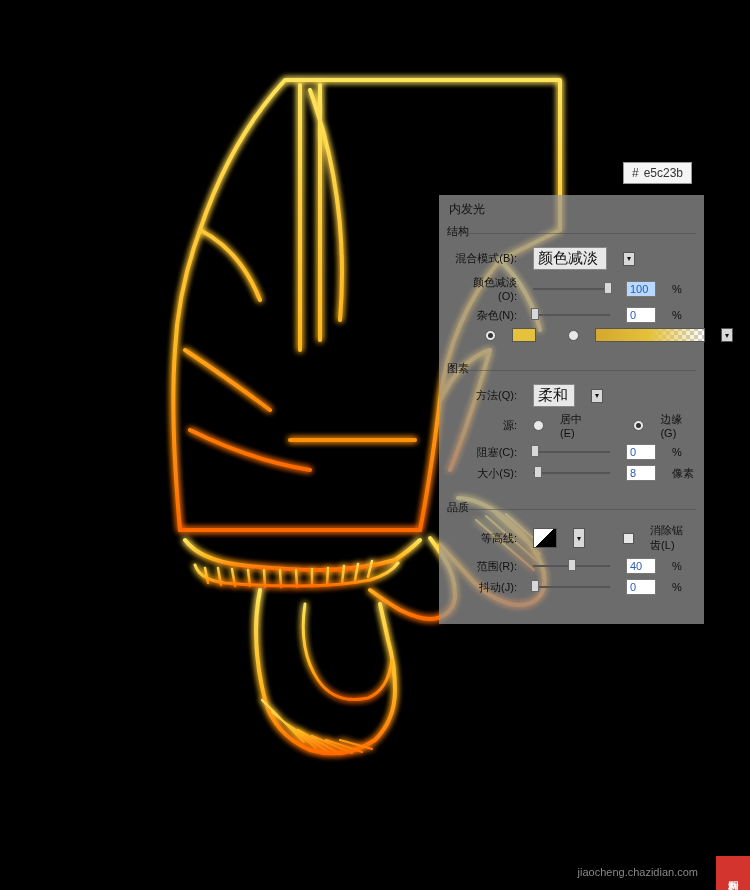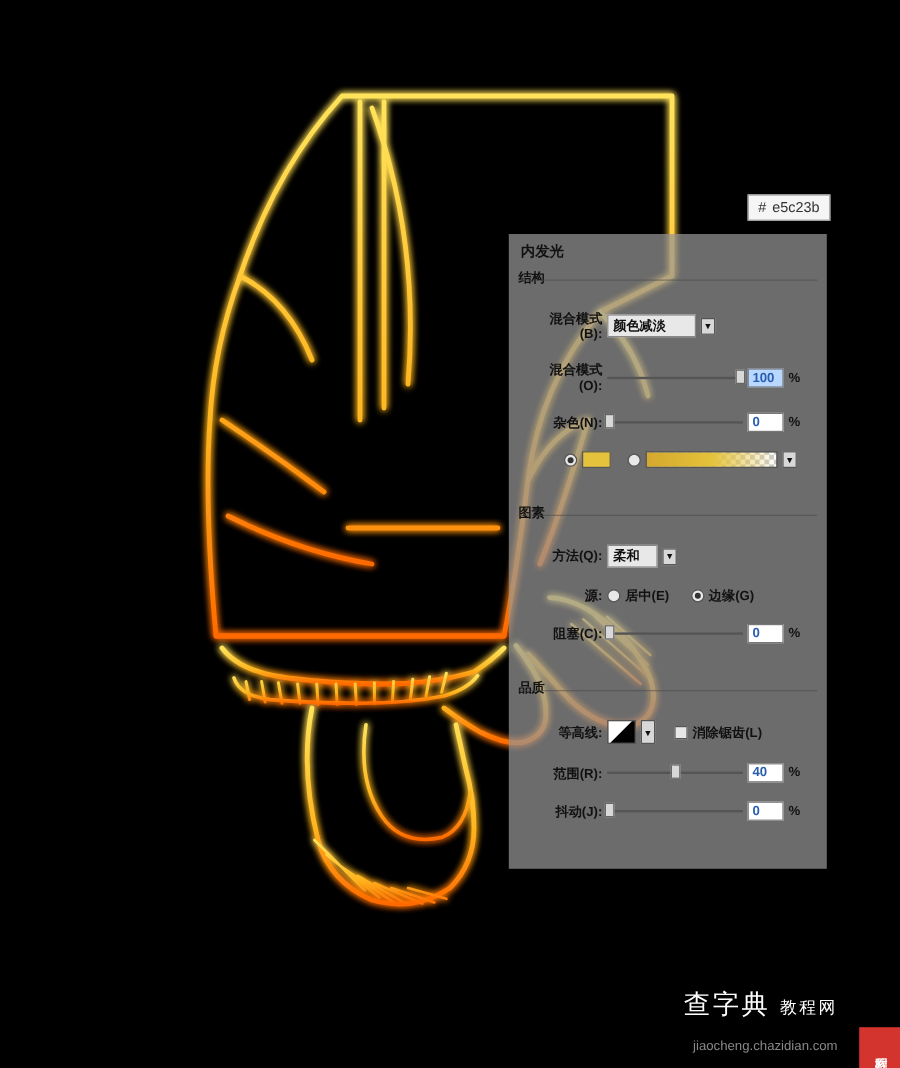--- a/index.html
+++ b/index.html
@@ -30,27 +30,26 @@
       border: 1px solid #999;
       padding: 3px 8px;
       font-size: 12px;
       color: #333;
       display: flex;
       gap: 5px;
     }
     .panel {
       position: absolute;
       top: 195px;
-      left: 424px;
+      left: 439px;
       width: 265px;
       background: rgba(150, 150, 150, 0.72);
       padding: 4px 8px 10px 8px;
       font-size: 11px;
       color: #111;
-      font-weight: bold;
     }
     .panel-title {
       font-size: 12px;
       margin: 2px 0 6px 2px;
     }
     .group {
       margin-bottom: 10px;
     }
     .group-box {
       border-top: 1px solid rgba(70,70,70,0.5);
@@ -62,34 +61,34 @@
       position: relative;
       top: 0;
       background: transparent;
       padding-right: 4px;
       display: inline-block;
       margin-bottom: 2px;
     }
     .row {
       display: flex;
       align-items: center;
-      margin: 16px 0;
-      gap: 4px;
+      margin: 5px 0;
+      gap: 16px;
     }
     .label {
       width: 62px;
       text-align: right;
       font-size: 11px;
       flex-shrink: 0;
     }
     .select {
       background: #e8e8e8;
       border: 1px solid #888;
       padding: 1px 4px;
-      font-size: 11px;
+      font-size: 15px;
       width: 74px;
       display: flex;
       justify-content: space-between;
       align-items: center;
     }
     .select.wide {
       width: 74px;
     }
     .slider {
       flex: 1;
@@ -287,21 +286,21 @@
     <span class="group-name">结构</span>
     <div class="group-box">
       <div class="row">
         <span class="label">混合模式(B):</span>
         <div class="select wide">
           <span>颜色减淡</span>
         </div>
         <span class="grad-chev">▾</span>
       </div>
       <div class="row">
-        <span class="label">混合模式(O):</span>
+        <span class="label">颜色减淡(O):</span>
         <div class="slider">
           <div class="slider-track">
               <div class="slider-thumb" style="left:98%"></div>
             </div>
         </div>
         <span class="num-input highlight">100</span>
         <span class="unit">%</span>
       </div>
       <div class="row">
         <span class="label">杂色(N):</span>
@@ -345,20 +344,30 @@
       <div class="row">
         <span class="label">阻塞(C):</span>
         <div class="slider">
           <div class="slider-track">
               <div class="slider-thumb" style="left:2%"></div>
             </div>
         </div>
         <span class="num-input">0</span>
         <span class="unit">%</span>
       </div>
+      <div class="row">
+        <span class="label">大小(S):</span>
+        <div class="slider">
+          <div class="slider-track">
+              <div class="slider-thumb" style="left:6%"></div>
+            </div>
+        </div>
+        <span class="num-input">8</span>
+        <span class="unit">像素</span>
+      </div>
     </div>
   </div>
 
   <div class="group">
     <span class="group-name">品质</span>
     <div class="group-box">
       <div class="row">
         <span class="label">等高线:</span>
         <span class="contour-swatch"></span>
         <span class="contour-chev">▾</span>
@@ -384,19 +393,15 @@
             </div>
         </div>
         <span class="num-input">0</span>
         <span class="unit">%</span>
       </div>
     </div>
   </div>
 </div>
 
 <div class="watermark" style="right:52px">
-  <div class="wm-title">
-    <span>查字典</span>
-    <span style="font-size:14px">教程网</span>
-  </div>
   <div class="wm-url">jiaocheng.chazidian.com</div>
 </div>
 <div class="wm-badge">教程网</div>
 
 </body></html>

